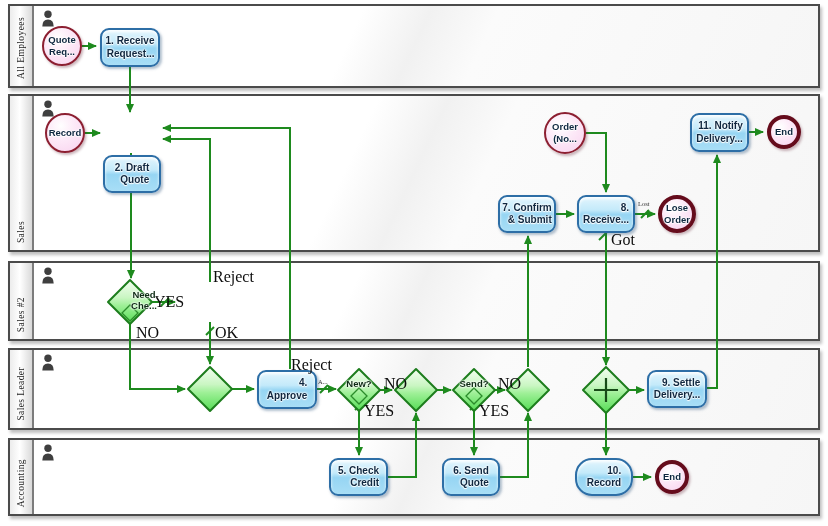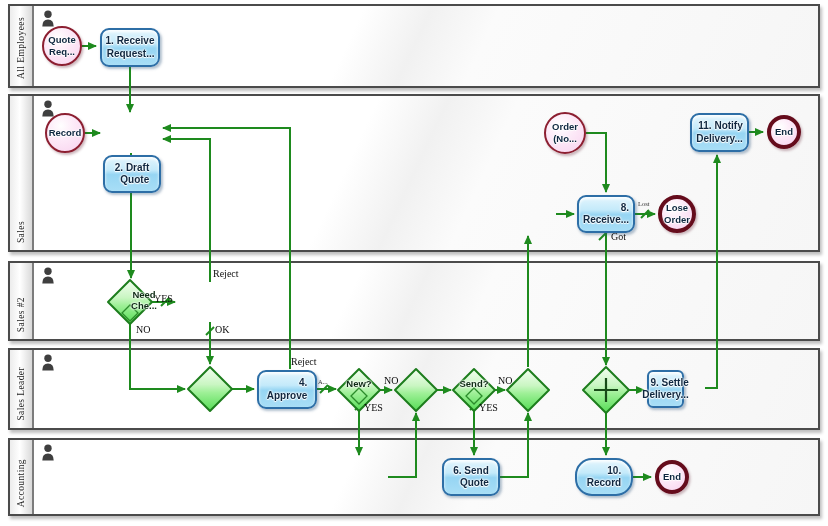--- a/index.html
+++ b/index.html
@@ -57,21 +57,21 @@
 
   #labels { position:absolute; left:0; top:0; width:100%; height:100%; z-index:5; pointer-events:none; }
   .gw-label {
     position:absolute; transform:translate(-50%,-50%);
     font-weight:bold; font-size:9.5px; line-height:1.2; color:#0d2b14;
     white-space:pre-line; text-align:center;
     text-shadow:0 0 2px #fff, 0 0 2px #fff, 0 0 3px #fff;
   }
   .edge-label {
     position:absolute; font-family:"Liberation Serif", serif;
-    font-size:10px; line-height:1.1; color:#0d0d0d; white-space:nowrap;
+    font-size:16px; line-height:1.1; color:#0d0d0d; white-space:nowrap;
   }
   .edge-label.small { font-size:6.5px; color:#333; }
 </style>
 </head>
 <body>
 
 <div id="canvas">
   <div id="lanes">
       <div class="lane" style="left: 8px; top: 4px; width: 812px; height: 84px;">
         <div class="lane-strip">
@@ -209,29 +209,37 @@
 Request...</div>
       </div>
       <div class="task" style="left: 103px; top: 115px; width: 58px; height: 38px; margin-top: 40px;">
         <div class="node-label">2. Draft
 Quote</div>
       </div>
       <div class="task" style="left: 257px; top: 370px; width: 60px; height: 39px;">
         <div class="node-label">4.
 Approve</div>
       </div>
+      <div class="task" style="left: 329px; top: 458px; width: 59px; height: 38px;">
+        <div class="node-label">5. Check
+Credit</div>
+      </div>
       <div class="task" style="left: 442px; top: 458px; width: 58px; height: 38px;">
         <div class="node-label">6. Send
 Quote</div>
       </div>
+      <div class="task" style="left: 498px; top: 195px; width: 58px; height: 38px;">
+        <div class="node-label">7. Confirm
+&amp; Submit</div>
+      </div>
       <div class="task" style="left: 577px; top: 195px; width: 58px; height: 38px;">
         <div class="node-label">8.
 Receive...</div>
       </div>
-      <div class="task" style="left: 647px; top: 370px; width: 37px; height: 38px; border-radius: 6px;">
+      <div class="task" style="left: 647px; top: 370px; width: 60px; height: 38px;">
         <div class="node-label">9. Settle
 Delivery...</div>
       </div>
       <div class="task" style="left: 575px; top: 458px; width: 58px; height: 38px; border-radius: 17px;">
         <div class="node-label">10.
 Record</div>
       </div>
       <div class="task" style="left: 690px; top: 113px; width: 59px; height: 39px;">
         <div class="node-label">11. Notify
 Delivery...</div>

